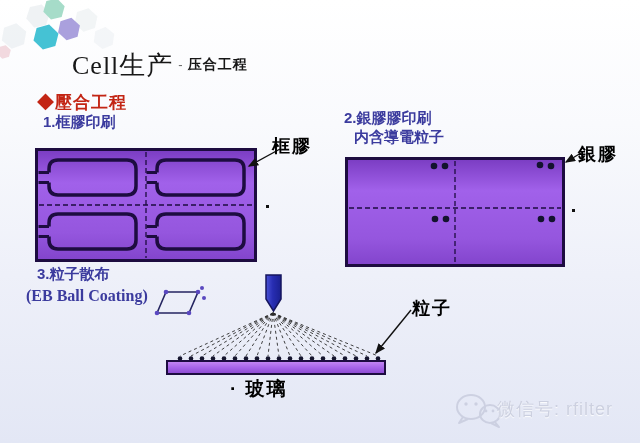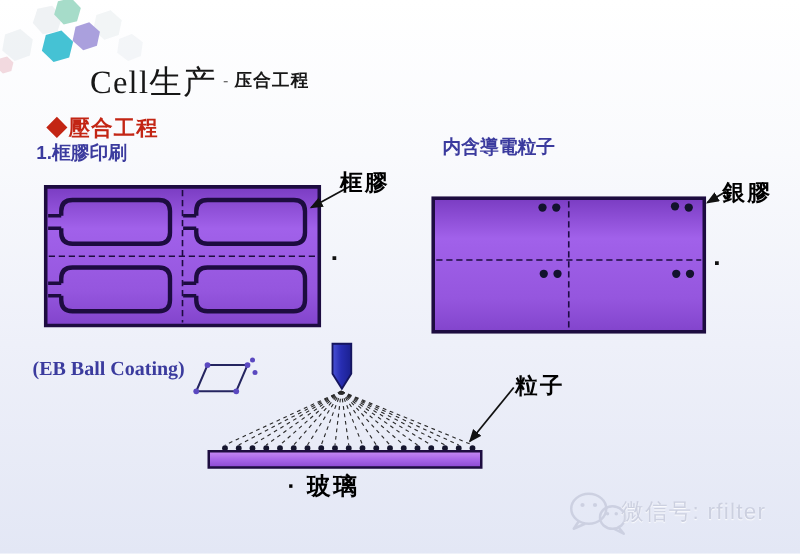--- a/index.html
+++ b/index.html
@@ -44,21 +44,21 @@
   </svg>
 
   <div class="abs title">
     <span class="t-main">Cell生产</span><span class="t-sep">-</span><span class="t-sub">压合工程</span>
   </div>
 
   <div class="abs heading">
     <span>◆</span><span>壓合工程</span>
   </div>
 
-  <div class="abs step" style="left:29px;top:113px">1.框膠印刷</div>
+  <div class="abs step" style="left:43px;top:113px">1.框膠印刷</div>
 
   <svg class="abs" style="left:35px;top:148px" width="222" height="114" viewBox="0 0 222 114">
     <defs>
       <linearGradient id="pg" x1="0" y1="0" x2="0" y2="1">
         <stop offset="0" stop-color="#7a3cc2"></stop>
           <stop offset="0.3" stop-color="#a161ea"></stop>
         <stop offset="0.75" stop-color="#9556de"></stop>
           <stop offset="1" stop-color="#8244cc"></stop>
       </linearGradient>
     </defs>
@@ -72,38 +72,40 @@
     </g>
     <g stroke="#1d0c40" stroke-width="2.8">
       <path d="M3.5 24.5 H14 M3.5 34.5 H14"></path>
       <path d="M111.5 24.5 H122 M111.5 34.5 H122"></path>
       <path d="M3.5 78.5 H14 M3.5 88.5 H14"></path>
       <path d="M111.5 78.5 H122 M111.5 88.5 H122"></path>
     </g>
   </svg>
 
   <div class="abs step step2" style="left:344px;top:108px">
+    <div>2.銀膠膠印刷</div>
     <div class="indent">内含導電粒子</div>
   </div>
 
   <svg class="abs" style="left:345px;top:157px" width="220" height="110" viewBox="0 0 220 110">
     <rect x="1.5" y="1.5" width="217" height="107" fill="url(#pg)" stroke="#1d0c40" stroke-width="3"></rect>
     <path d="M110 4 V106 M4 51 H216" stroke="#1d0c40" stroke-width="1.3" stroke-dasharray="5 3" fill="none"></path>
     <g fill="#13132e">
       <circle cx="89" cy="9" r="3.3"></circle>
         <circle cx="100" cy="9" r="3.3"></circle>
       <circle cx="195" cy="8" r="3.3"></circle>
         <circle cx="206" cy="9" r="3.3"></circle>
       <circle cx="90" cy="62" r="3.3"></circle>
         <circle cx="101" cy="62" r="3.3"></circle>
       <circle cx="196" cy="62" r="3.3"></circle>
         <circle cx="207" cy="62" r="3.3"></circle>
     </g>
   </svg>
 
+  <div class="abs step" style="left:37px;top:265px">3.粒子散布</div>
   <div class="abs step serif" style="left:26px;top:287px">(EB Ball Coating)</div>
 
   <svg class="abs" style="left:0;top:0" width="640" height="443" viewBox="0 0 640 443">
     <defs>
       <marker id="ah" markerWidth="9" markerHeight="8" refX="6.5" refY="3" orient="auto">
         <path d="M0 0 L7.5 3 L0 6 Z" fill="#111"></path>
       </marker>
       <linearGradient id="nozg" x1="0" y1="0" x2="1" y2="0">
         <stop offset="0" stop-color="#4a52d6"></stop>
           <stop offset="0.45" stop-color="#272db2"></stop>

